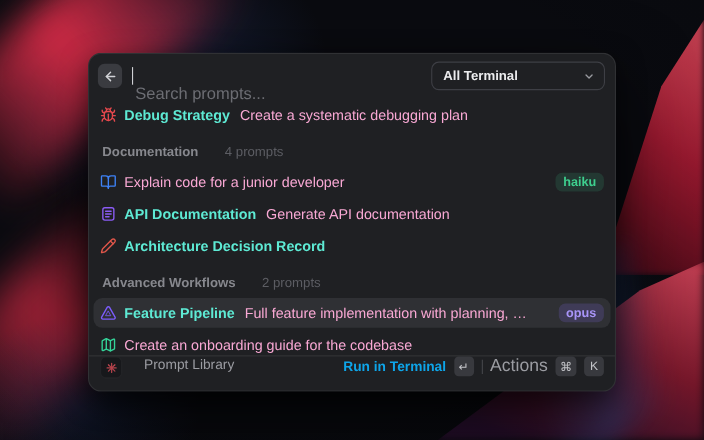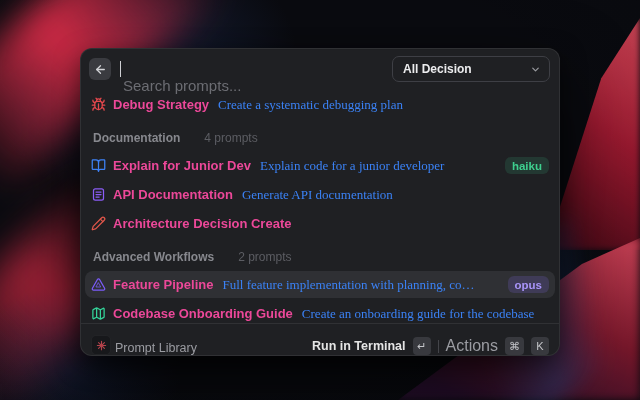--- a/index.html
+++ b/index.html
@@ -26,34 +26,34 @@
   .caret{flex:none;width:1px;height:16px;background:#cfd0d4;margin-right:2px;}
   .search input{flex:1;min-width:0;background:transparent;border:none;outline:none;font-family:"Liberation Sans",sans-serif;font-size:15px;color:#e9eaec;padding:0;margin-top:32px;}
   .search input::placeholder{color:#6c6d73;}
   .dropdown{flex:none;display:flex;align-items:center;justify-content:space-between;width:158px;height:26px;box-sizing:border-box;border:1px solid #3e3f45;border-radius:7px;padding:0 8px 0 10px;color:#ececee;font-size:12px;font-weight:700;cursor:pointer;}
   .dropdown .chev{color:#9a9ba0;display:flex;}
 
   .list{flex:1;padding:2px 4px 0;overflow:hidden;}
   .row{height:27px;margin-bottom:2px;display:flex;align-items:center;gap:7px;padding:0 6px;border-radius:8px;cursor:pointer;}
   .row.selected{background:var(--c-selected-row,#2f3034);}
   .row svg.icon{flex:none;width:15px;height:15px;}
-  .title{flex:none;font-size:13px;font-weight:700;color:#ec4899;white-space:nowrap;margin-right:2px;}
-  .desc{flex:1;min-width:0;font-size:13px;color:#3b82f6;white-space:nowrap;overflow:hidden;text-overflow:ellipsis;font-family:Liberation Serif, serif;}
+  .title{flex:none;font-size:13px;font-weight:700;color:#5eead4;white-space:nowrap;margin-right:2px;}
+  .desc{flex:1;min-width:0;font-size:13px;color:#f9a8d4;white-space:nowrap;overflow:hidden;text-overflow:ellipsis;}
   .badge{flex:none;margin-left:20px;font-size:11.5px;font-weight:700;padding:2.5px 7px;border-radius:6px;}
   .badge.haiku{color:var(--c-haiku-text);background:var(--c-haiku-bg);}
   .badge.opus{color:var(--c-opus-text);background:var(--c-opus-bg);}
   .section{height:28px;display:flex;align-items:center;gap:24px;padding:4px 8px 0;}
   .sec-label{font-size:12px;font-weight:700;color:#87888e;}
   .sec-count{font-size:12px;color:#5c5d63;}
 
-  .footer{flex:none;height:31px;border-top:1px solid rgba(255,255,255,.08);display:flex;align-items:flex-end;padding:0 10px;gap:4px;}
+  .footer{flex:none;height:31px;border-top:1px solid rgba(255,255,255,.08);display:flex;align-items:flex-start;padding:0 10px;gap:20px;}
   .logo-badge{flex:none;width:18px;height:18px;border-radius:5px;background:#17181b;border:1px solid rgba(255,255,255,.05);display:flex;align-items:center;justify-content:center;}
   .f-app{font-size:12.5px;color:#9b9ca2;}
   .f-right{margin-left:auto;display:flex;align-items:center;gap:7px;}
-  .f-primary{font-size:12.5px;font-weight:700;color:#e5e5e5;cursor:pointer;}
+  .f-primary{font-size:12.5px;font-weight:700;color:#0ea5e9;cursor:pointer;}
   .key{min-width:18px;height:18px;padding:0 4px;border-radius:4px;background:#38393e;color:#c3c4c8;font-size:11px;display:flex;align-items:center;justify-content:center;box-sizing:border-box;}
   .f-divider{width:1px;height:13px;background:#44454a;}
   .f-action{font-size:16px;color:#9b9ca2;cursor:pointer;}
 
   .ic-bug{color:var(--c-bug);} .ic-book{color:var(--c-book);} .ic-notebook{color:var(--c-notebook);}
   .ic-pencil{color:var(--c-pencil);} .ic-triangle{color:var(--c-triangle);} .ic-map{color:var(--c-map);}
   .ic-logo{color:var(--c-logo);}
 </style>
 </head>
 <body>
@@ -75,21 +75,21 @@
         <svg width="13" height="13" viewBox="0 0 24 24" fill="none" stroke="currentColor" stroke-width="2.4" stroke-linecap="round" stroke-linejoin="round">
             <path d="M19 12H5"></path>
             <path d="m12 19-7-7 7-7"></path>
           </svg>
       </button>
       <div class="search">
         <span class="caret"></span>
         <input type="text" placeholder="Search prompts..." style="">
       </div>
       <div class="dropdown">
-        <span>All Decision</span>
+        <span>All Terminal</span>
         <span class="chev">
           <svg width="11" height="11" viewBox="0 0 24 24" fill="none" stroke="currentColor" stroke-width="2.6" stroke-linecap="round" stroke-linejoin="round">
               <path d="m6 9 6 6 6-6"></path>
             </svg>
         </span>
       </div>
     </div>
 
     <div class="list">
 
@@ -114,42 +114,41 @@
       <div class="section">
         <span class="sec-label">Documentation</span>
         <span class="sec-count">4 prompts</span>
       </div>
 
       <div class="row">
         <svg class="icon ic-book" viewBox="0 0 24 24" fill="none" stroke="currentColor" stroke-width="2" stroke-linecap="round" stroke-linejoin="round">
             <path d="M12 7v14"></path>
             <path d="M3 18a1 1 0 0 1-1-1V4a1 1 0 0 1 1-1h5a4 4 0 0 1 4 4 4 4 0 0 1 4-4h5a1 1 0 0 1 1 1v13a1 1 0 0 1-1 1h-6a3 3 0 0 0-3 3 3 3 0 0 0-3-3z"></path>
           </svg>
-        <span class="title">Explain for Junior Dev</span>
         <span class="desc">Explain code for a junior developer</span>
         <span class="badge haiku">haiku</span>
       </div>
 
       <div class="row">
         <svg class="icon ic-notebook" viewBox="0 0 24 24" fill="none" stroke="currentColor" stroke-width="2" stroke-linecap="round" stroke-linejoin="round">
             <rect x="4" y="3" width="16" height="18" rx="3"></rect>
             <path d="M8 8h8"></path>
             <path d="M8 12h8"></path>
             <path d="M8 16h5"></path>
           </svg>
         <span class="title">API Documentation</span>
         <span class="desc">Generate API documentation</span>
       </div>
 
       <div class="row">
         <svg class="icon ic-pencil" viewBox="0 0 24 24" fill="none" stroke="currentColor" stroke-width="2" stroke-linecap="round" stroke-linejoin="round">
             <path d="M21.174 6.812a1 1 0 0 0-3.986-3.987L3.842 16.174a2 2 0 0 0-.5.83l-1.321 4.352a.5.5 0 0 0 .623.622l4.353-1.32a2 2 0 0 0 .83-.497z"></path>
             <path d="m15 5 4 4"></path>
           </svg>
-        <span class="title">Architecture Decision Create</span>
+        <span class="title">Architecture Decision Record</span>
       </div>
 
       <div class="section">
         <span class="sec-label">Advanced Workflows</span>
         <span class="sec-count">2 prompts</span>
       </div>
 
       <div class="row selected">
         <svg class="icon ic-triangle" viewBox="0 0 24 24" fill="none" stroke="currentColor" stroke-width="2" stroke-linecap="round" stroke-linejoin="round">
             <path d="M13.73 4a2 2 0 0 0-3.46 0l-8 14A2 2 0 0 0 4 21h16a2 2 0 0 0 1.73-3z"></path>
@@ -159,21 +158,20 @@
         <span class="desc">Full feature implementation with planning, coding, testing, and review</span>
         <span class="badge opus">opus</span>
       </div>
 
       <div class="row">
         <svg class="icon ic-map" viewBox="0 0 24 24" fill="none" stroke="currentColor" stroke-width="2" stroke-linecap="round" stroke-linejoin="round">
             <path d="M14.106 5.553a2 2 0 0 0 1.788 0l3.659-1.83A1 1 0 0 1 21 4.619v12.764a1 1 0 0 1-.553.894l-4.553 2.277a2 2 0 0 1-1.788 0l-4.212-2.106a2 2 0 0 0-1.788 0l-3.659 1.83A1 1 0 0 1 3 19.381V6.618a1 1 0 0 1 .553-.894l4.553-2.277a2 2 0 0 1 1.788 0z"></path>
             <path d="M15 5.764v15"></path>
             <path d="M9 3.236v15"></path>
           </svg>
-        <span class="title">Codebase Onboarding Guide</span>
         <span class="desc">Create an onboarding guide for the codebase</span>
       </div>
 
     </div>
 
     <div class="footer">
       <span class="logo-badge">
         <svg class="ic-logo" width="11" height="11" viewBox="0 0 24 24" fill="none" stroke="currentColor" stroke-width="2.4" stroke-linecap="round">
             <path d="M12 3v18"></path>
             <path d="M3 12h18"></path>

